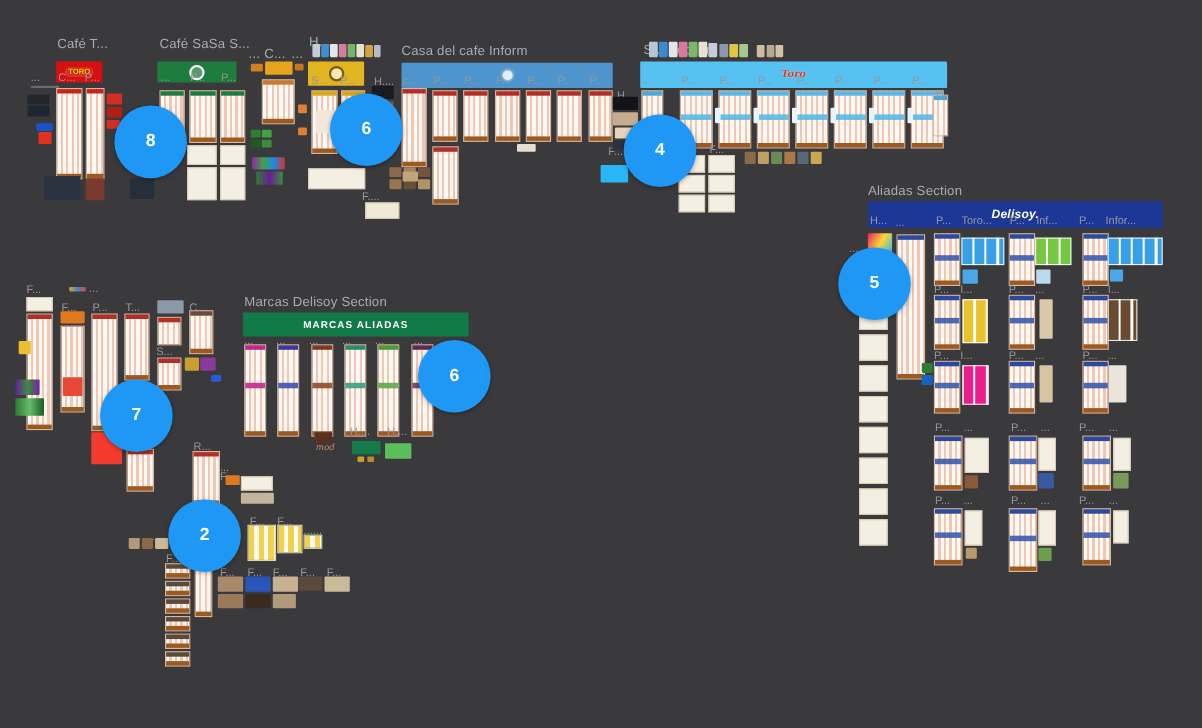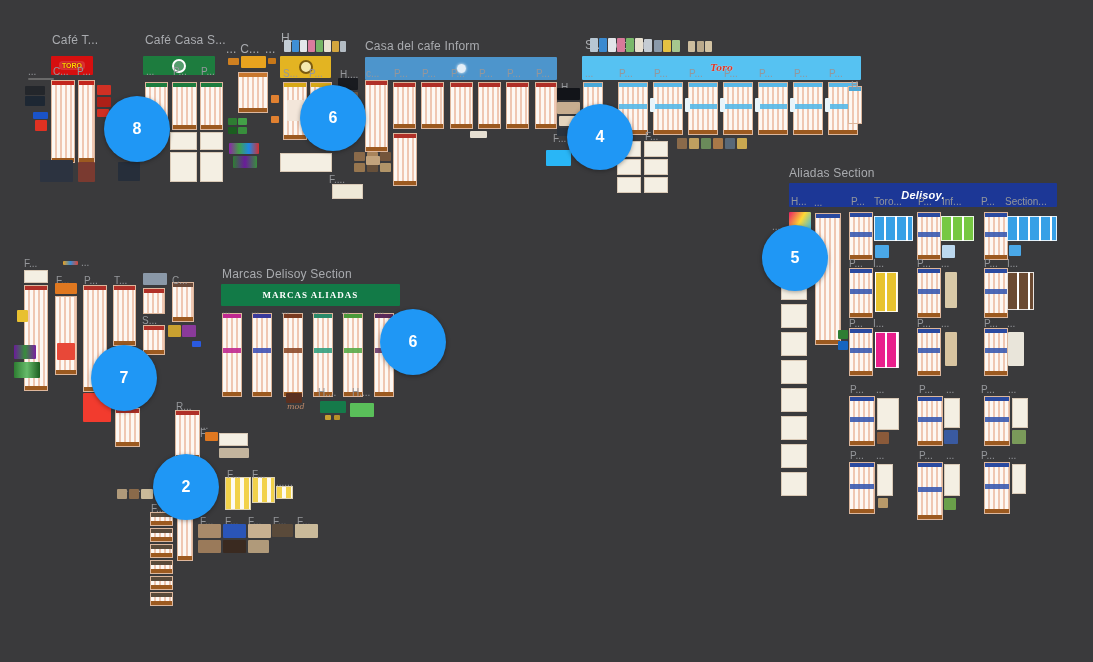--- a/index.html
+++ b/index.html
@@ -28,21 +28,21 @@
   .logo-sasa{font-family:"DejaVu Serif",serif;font-style:italic;font-weight:bold;font-size:9px;color:#d6392c;text-shadow:0 0 1px #fff;}
   .logo-delisoy{font-style:italic;font-weight:bold;font-size:11px;color:#ffffff;letter-spacing:.2px;}
   .logo-marcas{font-weight:bold;font-size:9px;color:#ffffff;letter-spacing:1px;}
   .script{font-style:italic;font-family:"DejaVu Serif",serif;}
 </style>
 </head>
 <body>
 
 <div id="stage" style="width: 1093px; height: 662px; background: rgb(58, 58, 60);">
     <div class="title" style="left: 52px; top: 33px;">Café T...</div>
-    <div class="title" style="left: 145px; top: 33px;">Café Casa S...</div>
+    <div class="title" style="left: 145px; top: 33px;">Café SaSa S...</div>
     <div class="title" style="left: 226px; top: 42px;">... C...</div>
     <div class="title" style="left: 265px; top: 42px;">...</div>
     <div class="title" style="left: 281px; top: 31px;">H...</div>
     <div class="title" style="left: 365px; top: 39px;">Casa del cafe Inform</div>
     <div class="title" style="left: 585px; top: 38px;">S... Section</div>
     <div class="title" style="left: 789px; top: 166px;">Aliadas Section</div>
     <div class="title" style="left: 222px; top: 267px;">Marcas Delisoy Section</div>
     <div class="banner" style="left: 51px; top: 56px; width: 42px; height: 19px; background: rgb(214, 15, 15);">
       <span class="logo logo-toro">TORO</span>
     </div>
@@ -54,21 +54,21 @@
     </div>
     <div class="banner" style="left: 365px; top: 57px; width: 192px; height: 23px; background: rgb(77, 149, 204);">
       <span class="logo logo-casa"></span>
     </div>
     <div class="banner" style="left: 582px; top: 56px; width: 279px; height: 24px; background: rgb(86, 194, 242);">
       <span class="logo logo-sasa">Toro</span>
     </div>
     <div class="banner" style="left: 789px; top: 183px; width: 268px; height: 24px; background: rgb(28, 55, 150);">
       <span class="logo logo-delisoy">Delisoy.</span>
     </div>
-    <div class="banner" style="left: 221px; top: 284px; width: 179px; height: 22px; background: rgb(18, 122, 71); font-family: Liberation Serif, serif;">
+    <div class="banner" style="left: 221px; top: 284px; width: 205px; height: 22px; background: rgb(18, 122, 71);">
       <span class="logo logo-marcas">MARCAS ALIADAS</span>
     </div>
     <div class="it r" style="left: 25px; top: 86px; width: 20px; height: 9px; background: rgb(35, 38, 43);"></div>
     <div class="it r" style="left: 25px; top: 96px; width: 20px; height: 10px; background: rgb(29, 39, 51);"></div>
     <div class="it r" style="left: 28px; top: 78px; width: 26px; height: 2px; background: rgb(106, 106, 106);"></div>
     <div class="it r" style="left: 33px; top: 112px; width: 15px; height: 7px; background: rgb(26, 83, 200);"></div>
     <div class="it r" style="left: 35px; top: 120px; width: 12px; height: 11px; background: rgb(224, 49, 34);"></div>
     <div class="it f" style="left: 51px; top: 80px; width: 24px; height: 83px;">
       <div class="hd" style="background: rgb(195, 37, 28);"></div>
       <div class="ft" style="background: rgb(156, 90, 32);"></div>
@@ -529,21 +529,21 @@
     <div class="lbl" style="left: 553px; top: 133px;">F...</div>
     <div class="lbl" style="left: 851px; top: 80px;">H.</div>
     <div class="lbl" style="left: 645px; top: 131px;">F...</div>
     <div class="lbl" style="left: 791px; top: 196px;">H...</div>
     <div class="lbl" style="left: 814px; top: 197px;">...</div>
     <div class="lbl" style="left: 851px; top: 196px;">P...</div>
     <div class="lbl" style="left: 874px; top: 196px;">Toro...</div>
     <div class="lbl" style="left: 918px; top: 196px;">P...</div>
     <div class="lbl" style="left: 942px; top: 196px;">Inf...</div>
     <div class="lbl" style="left: 981px; top: 196px;">P...</div>
-    <div class="lbl" style="left: 1005px; top: 196px;">Section...</div>
+    <div class="lbl" style="left: 1005px; top: 196px;">Infor...</div>
     <div class="lbl" style="left: 772px; top: 221px;">....</div>
     <div class="lbl" style="left: 849px; top: 258px;">P...</div>
     <div class="lbl" style="left: 873px; top: 258px;">I...</div>
     <div class="lbl" style="left: 917px; top: 258px;">P...</div>
     <div class="lbl" style="left: 941px; top: 258px;">...</div>
     <div class="lbl" style="left: 984px; top: 258px;">P...</div>
     <div class="lbl" style="left: 1007px; top: 258px;">I...</div>
     <div class="lbl" style="left: 849px; top: 318px;">P...</div>
     <div class="lbl" style="left: 873px; top: 318px;">I...</div>
     <div class="lbl" style="left: 917px; top: 318px;">P...</div>

